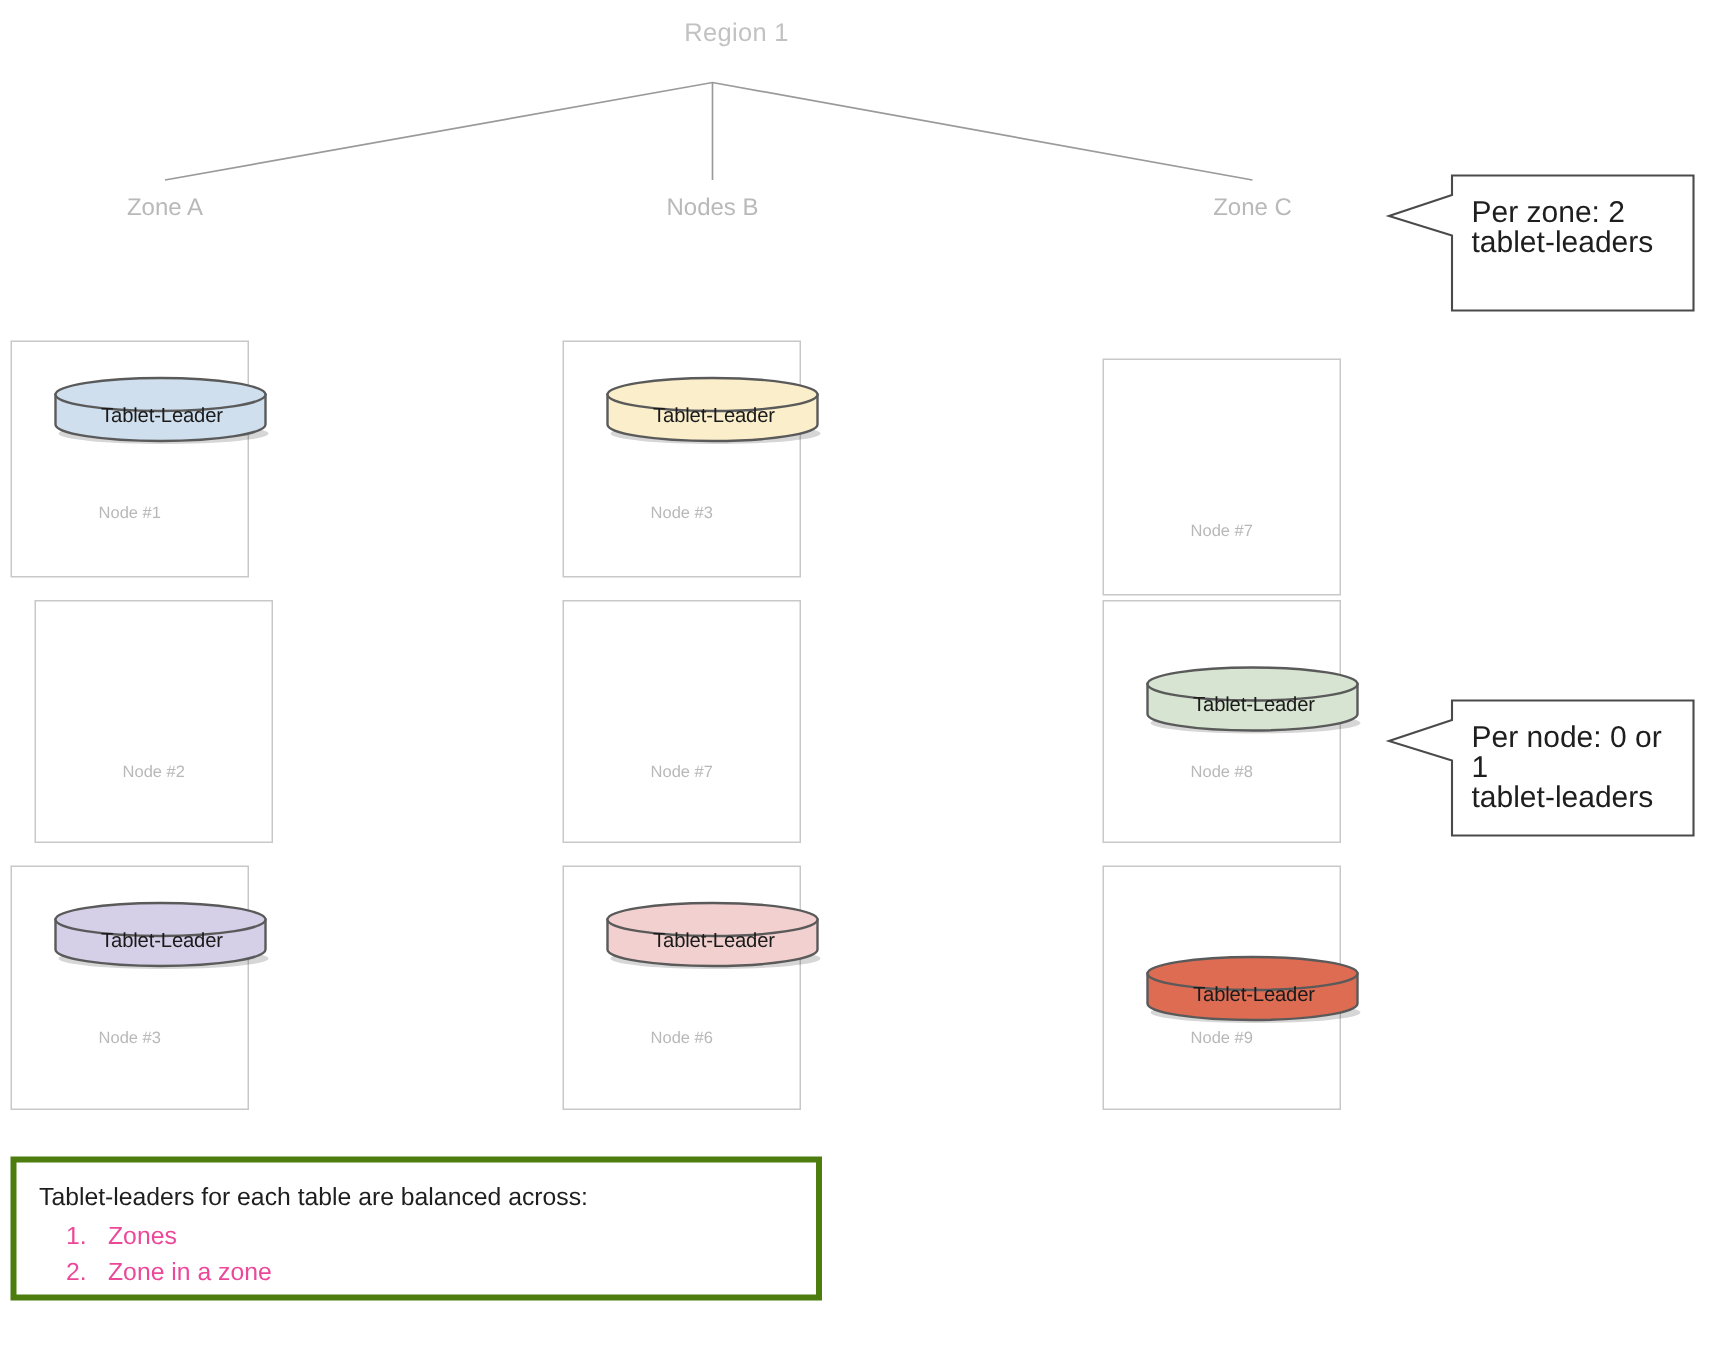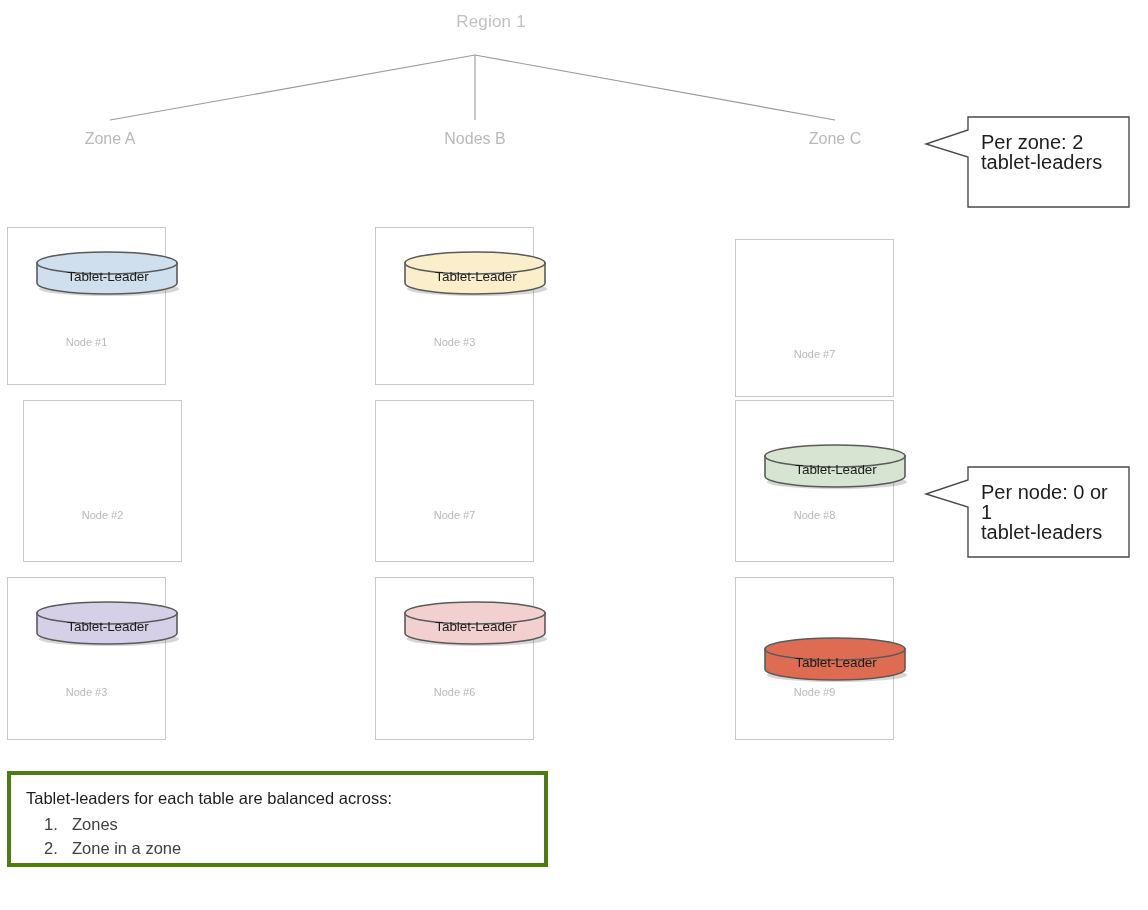--- a/index.html
+++ b/index.html
@@ -127,21 +127,21 @@
     left: 15px;
     top: 14px;
     font-size: 16.5px;
     color: #1e1e1e;
     white-space: nowrap;
   }
   .legend-item {
     position: absolute;
     left: 15px;
     font-size: 16.5px;
-    color: #404040;
+    color: #ec4899;
     white-space: nowrap;
   }
   .legend-item .num {
     display: inline-block;
     width: 46px;
     padding-left: 18px;
     box-sizing: border-box;
   }
   .legend-item-1 { top: 40px; }
   .legend-item-2 { top: 64px; }

